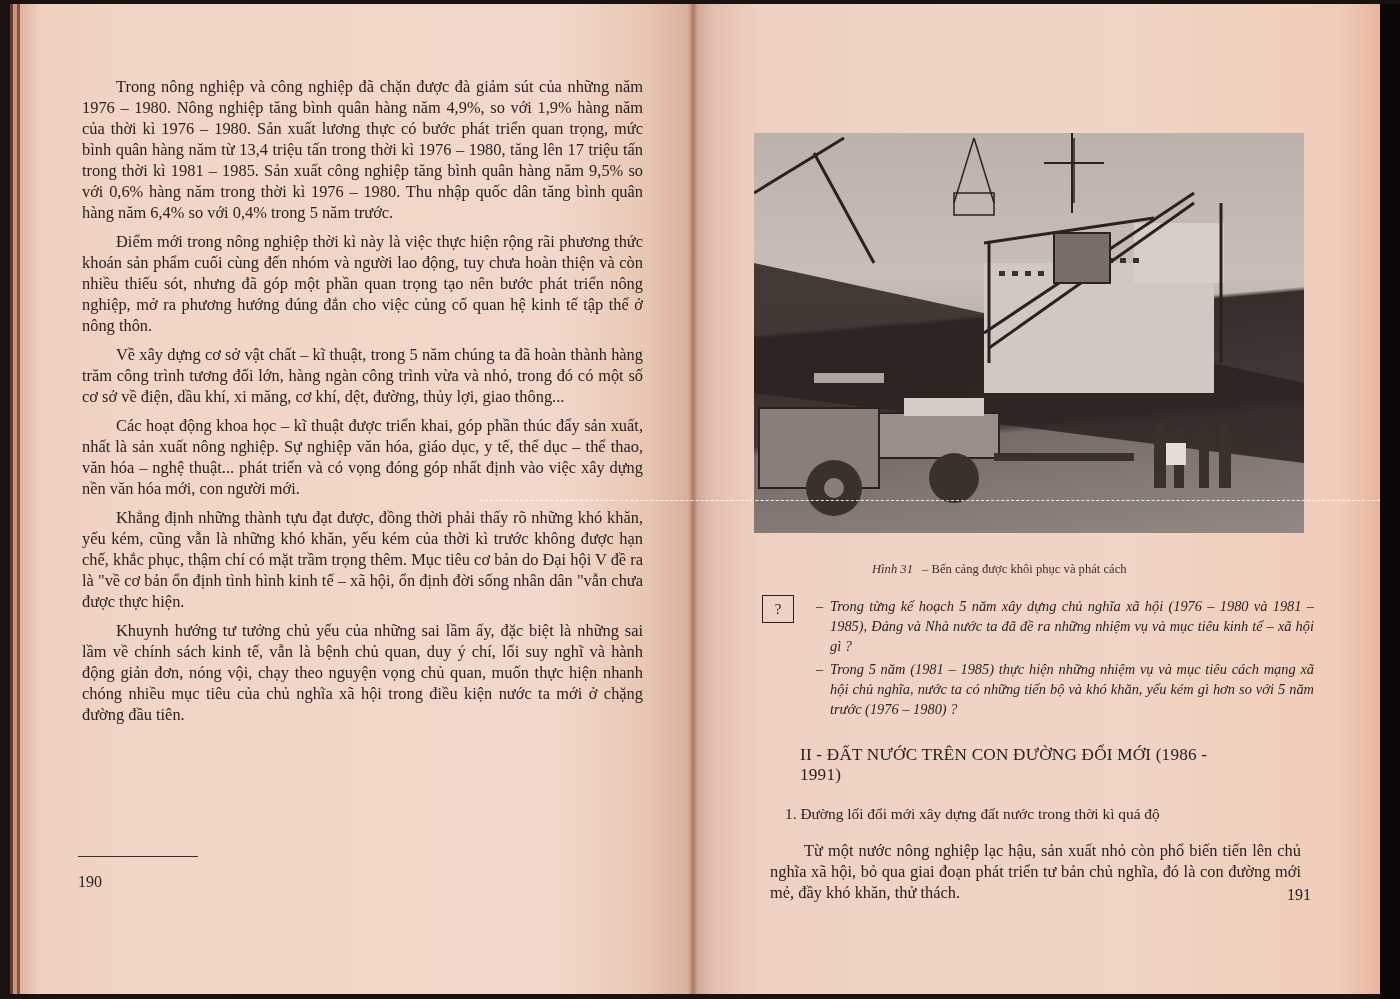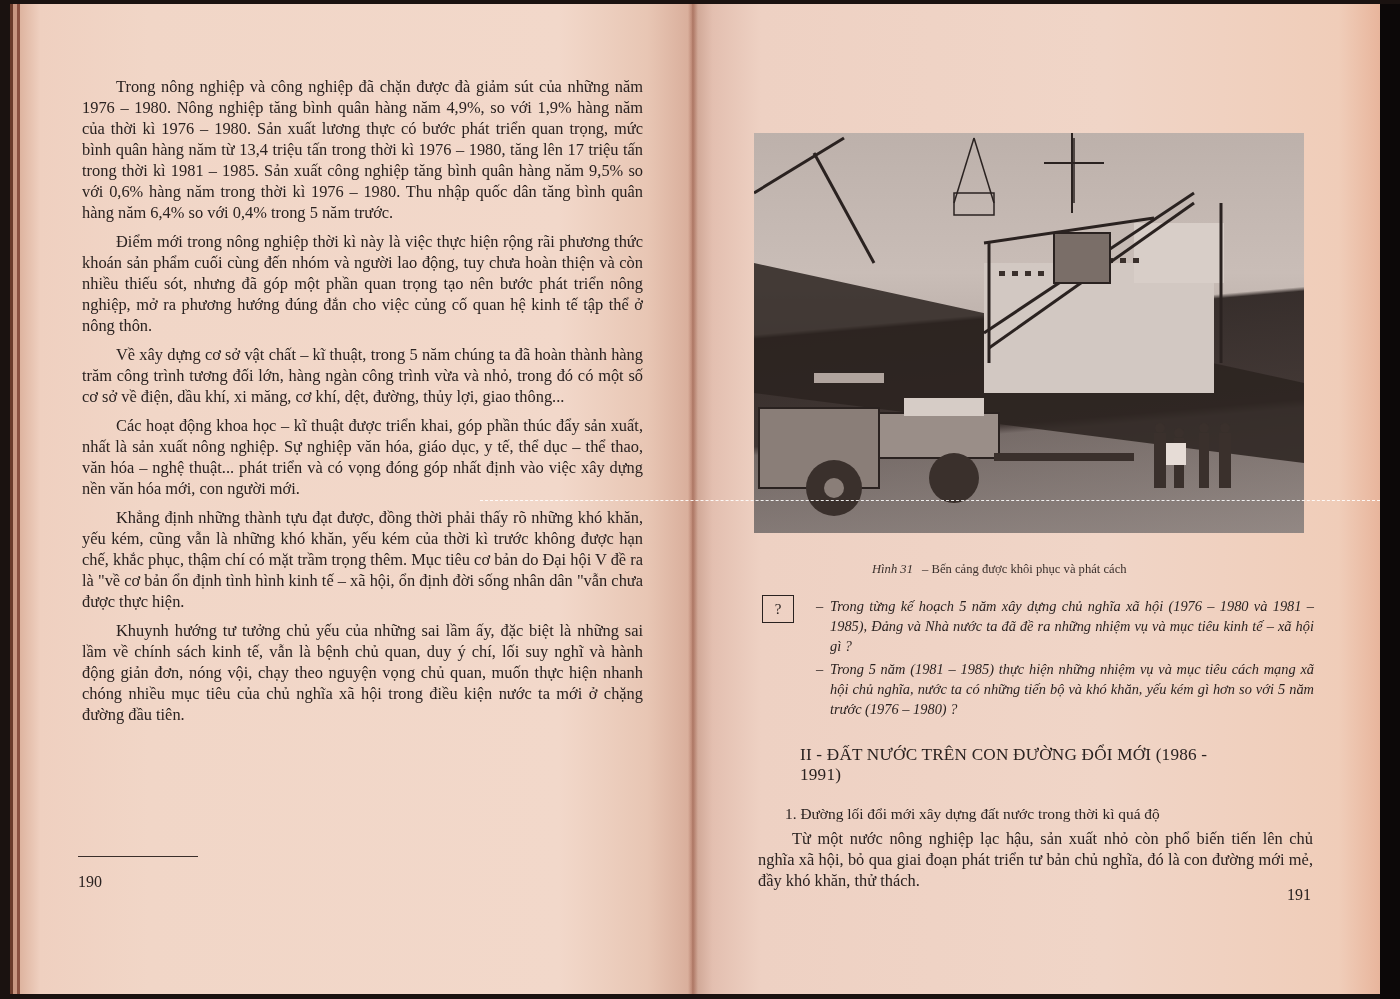--- a/index.html
+++ b/index.html
@@ -22,21 +22,21 @@
   }
   .gutter {
     position:absolute; left:688px; top:4px; width:10px; height:990px;
     background: linear-gradient(90deg, rgba(120,60,40,0) 0%, rgba(140,70,50,.45) 50%, rgba(120,60,40,0) 100%);
   }
   .right-edge { position:absolute; left:1380px; top:4px; width:20px; height:995px; background:#0c0808; }
   .text-col { position:absolute; font-size:16.4px; line-height:21px; text-align:justify; }
   .left-col { left:82px; top:76px; width:561px; }
   .left-col p { margin:0 0 8px 0; text-indent:34px; }
   .right-col { left:758px; top:828px; width:555px; }
-  .right-col p { margin:0; text-indent:34px; }
+  .right-col p { margin:12px; text-indent:34px; }
   .footnote-rule { position:absolute; left:78px; top:856px; width:120px; border-top:1px solid #3a2e2a; }
   .footnote { position:absolute; left:78px; top:864px; width:566px; font-size:12.4px; line-height:16px; text-indent:26px; text-align:justify; }
   .page-num { position:absolute; font-size:16px; }
   .pn-left { left:78px; top:873px; }
   .pn-right { left:1287px; top:886px;text-align:center; }
 
   .photo {
     position:absolute; left:754px; top:133px; width:550px; height:400px;
     background:
       linear-gradient(175deg, rgba(0,0,0,0) 45%, rgba(30,22,20,.85) 46%, rgba(40,30,28,.8) 70%, rgba(80,70,68,.55) 72%, rgba(150,140,136,.5) 100%),

